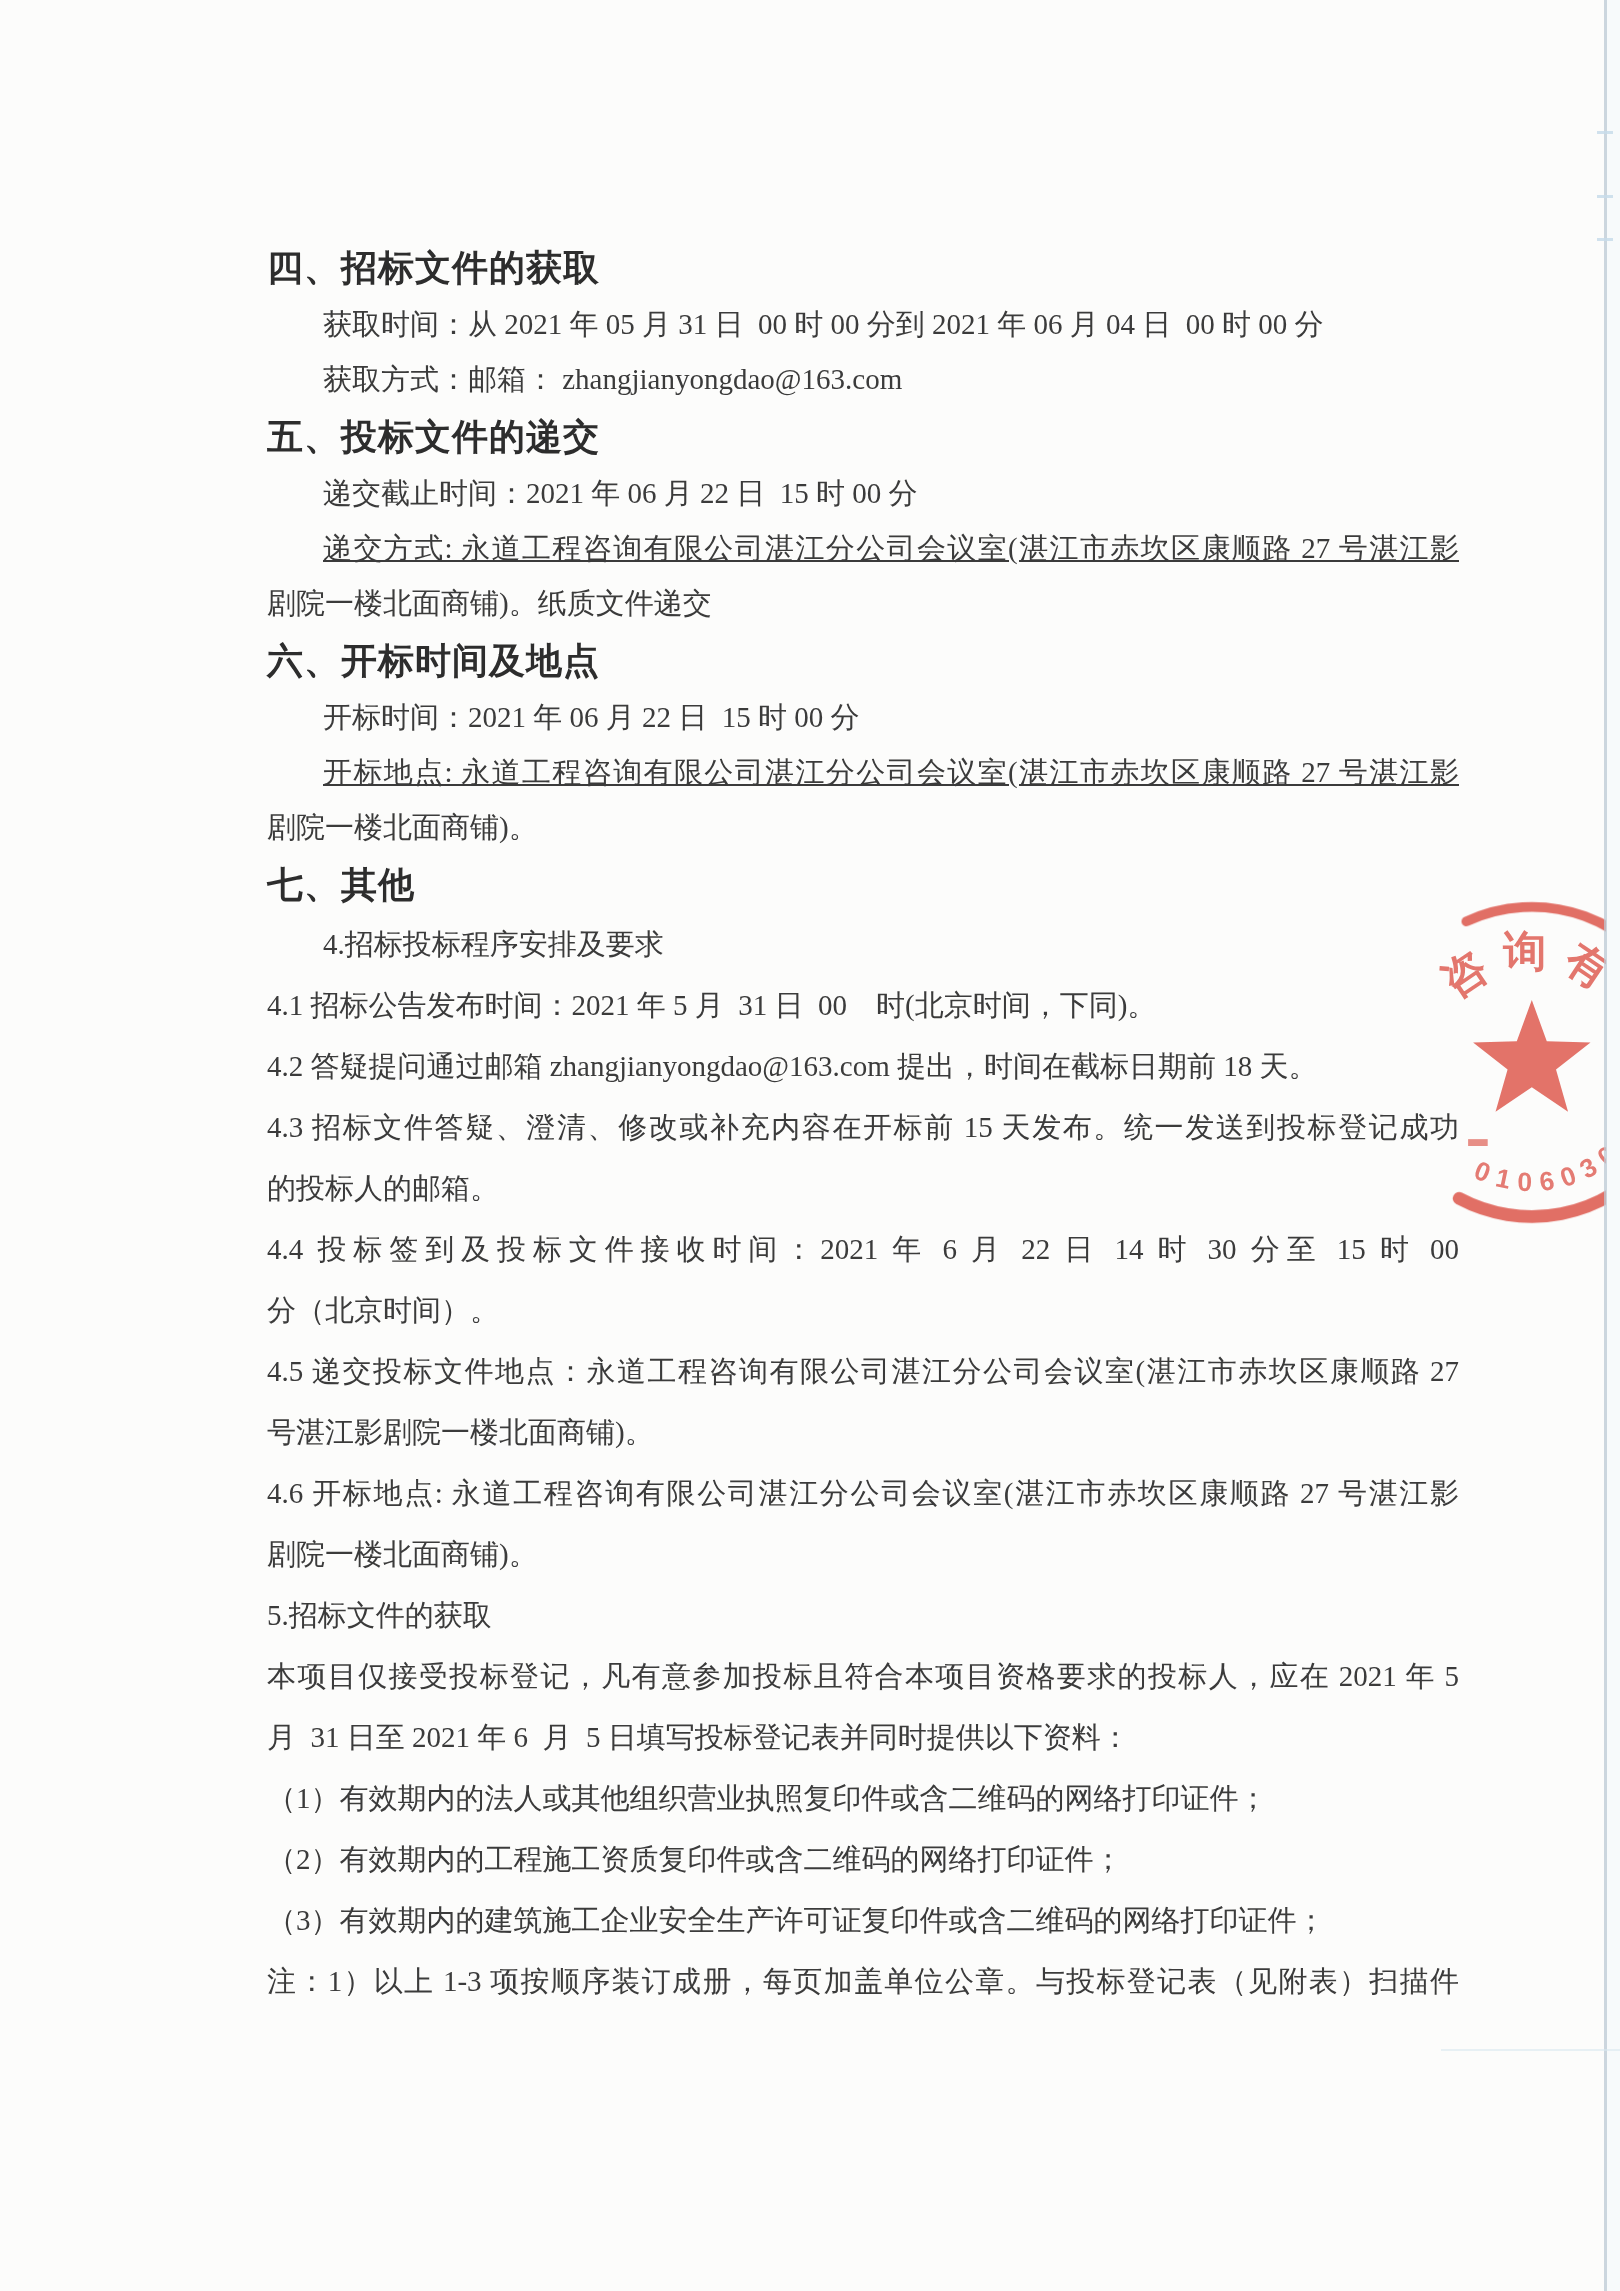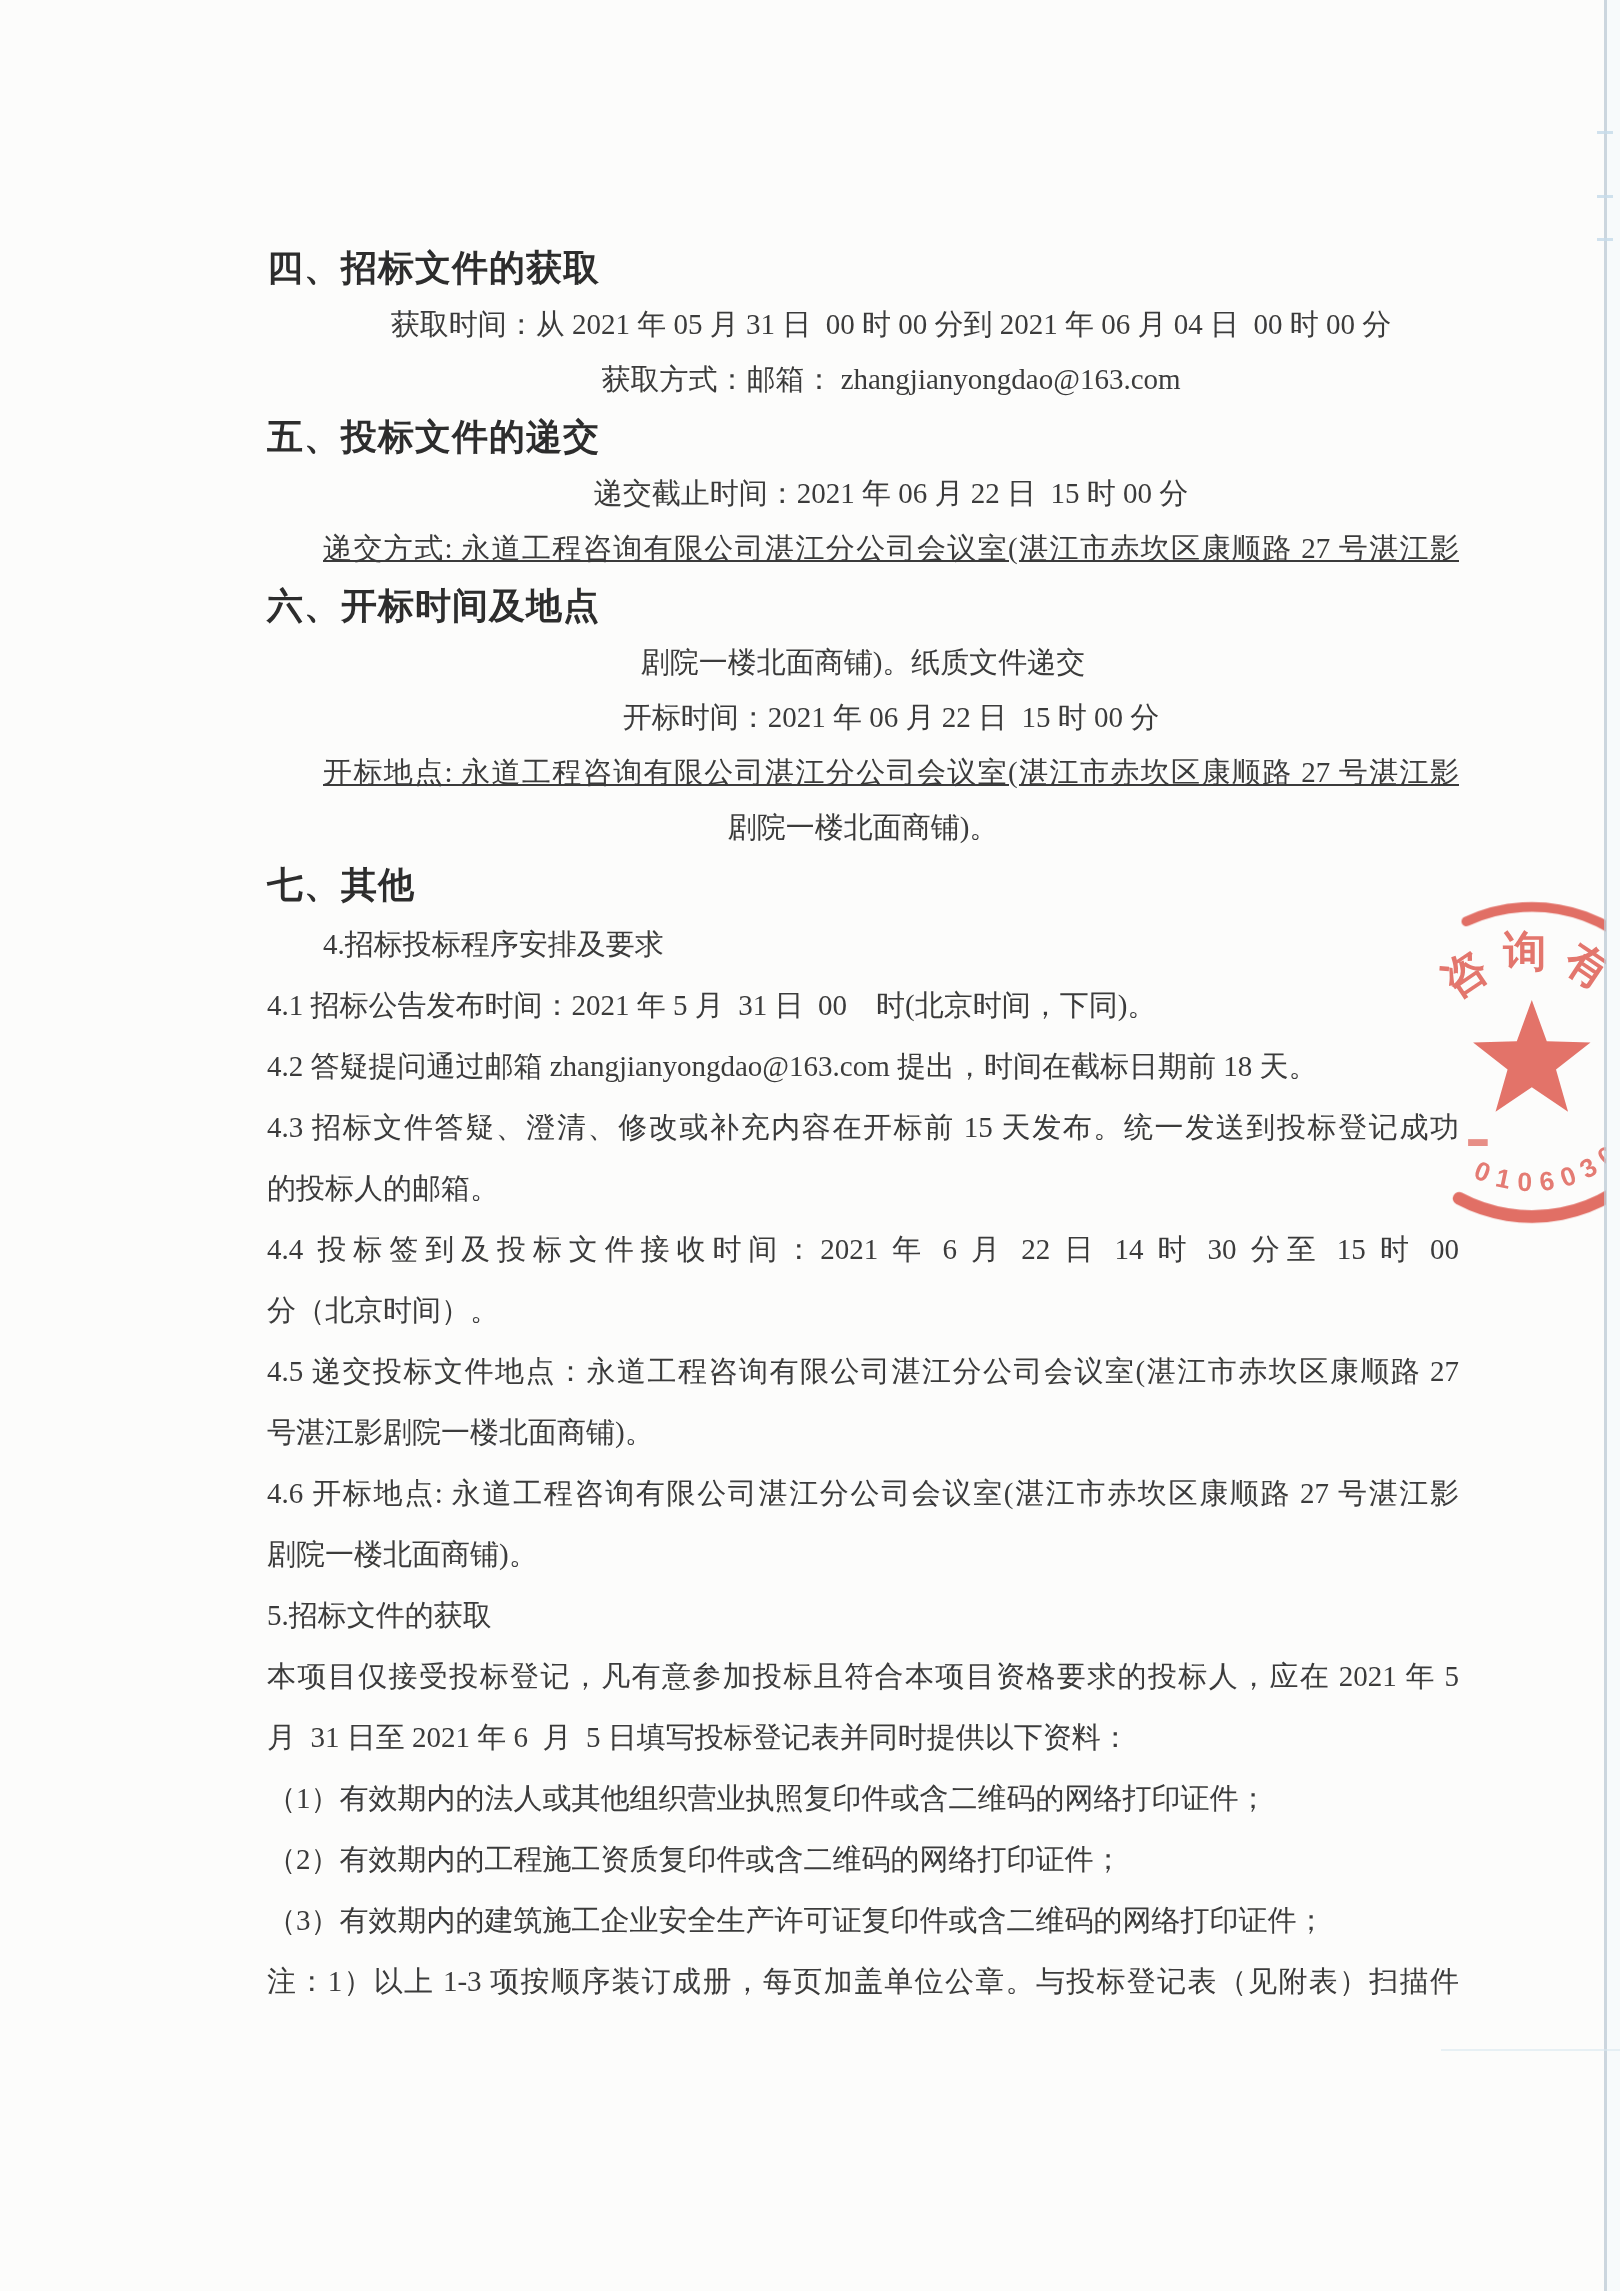--- a/index.html
+++ b/index.html
@@ -29,21 +29,21 @@
     font-weight: 700;
     font-size: 36px;
     height: 59px; line-height: 59px;
     color: #2d2d2d;
     white-space: pre;
     letter-spacing: 1px;
   }
   
   .line.i, .line.w, .line.if {
     font-size: 29px;
-    height: 55px; line-height: 55px; text-align: center;
+    height: 55px; line-height: 55px;
   }
   .line.i { padding-left: 56px; white-space: pre; width: 1136px; }
   .line.w { white-space: pre; }
   .line.if {
     padding-left: 56px; width: 1136px;
     text-align: justify; text-align-last: justify; text-decoration: underline;
   }
   
   .line.p, .line.pf, .line.pi {
     font-size: 29px;
@@ -96,22 +96,22 @@
 
 <div class="page">
 
   <main class="doc-body">
       <div class="line h">四、招标文件的获取</div>
       <div class="line i">获取时间：从 2021 年 05 月 31 日  00 时 00 分到 2021 年 06 月 04 日  00 时 00 分</div>
       <div class="line i">获取方式：邮箱： zhangjianyongdao@163.com</div>
       <div class="line h">五、投标文件的递交</div>
       <div class="line i">递交截止时间：2021 年 06 月 22 日  15 时 00 分</div>
       <div class="line if">递交方式: 永道工程咨询有限公司湛江分公司会议室(湛江市赤坎区康顺路 27 号湛江影</div>
+      <div class="line w">剧院一楼北面商铺)。纸质文件递交</div>
       <div class="line h">六、开标时间及地点</div>
-      <div class="line w">剧院一楼北面商铺)。纸质文件递交</div>
       <div class="line i">开标时间：2021 年 06 月 22 日  15 时 00 分</div>
       <div class="line if">开标地点: 永道工程咨询有限公司湛江分公司会议室(湛江市赤坎区康顺路 27 号湛江影</div>
       <div class="line w">剧院一楼北面商铺)。</div>
       <div class="line h">七、其他</div>
       <div class="line pi">4.招标投标程序安排及要求</div>
       <div class="line p">4.1 招标公告发布时间：2021 年 5 月  31 日  00    时(北京时间，下同)。</div>
       <div class="line p">4.2 答疑提问通过邮箱 zhangjianyongdao@163.com 提出，时间在截标日期前 18 天。</div>
       <div class="line pf">4.3 招标文件答疑、澄清、修改或补充内容在开标前 15 天发布。统一发送到投标登记成功</div>
       <div class="line p">的投标人的邮箱。</div>
       <div class="line pf">4.4 投标签到及投标文件接收时间：2021 年 6 月 22 日 14 时 30 分至 15 时 00</div>

